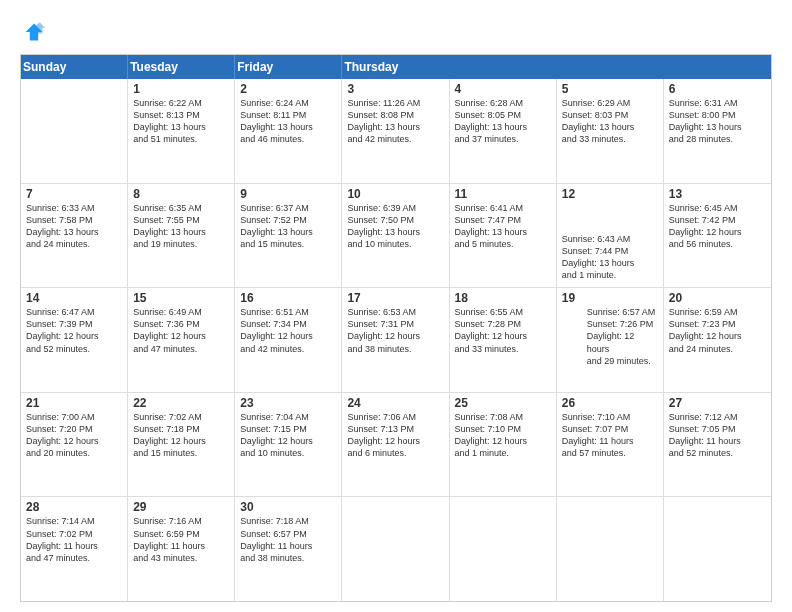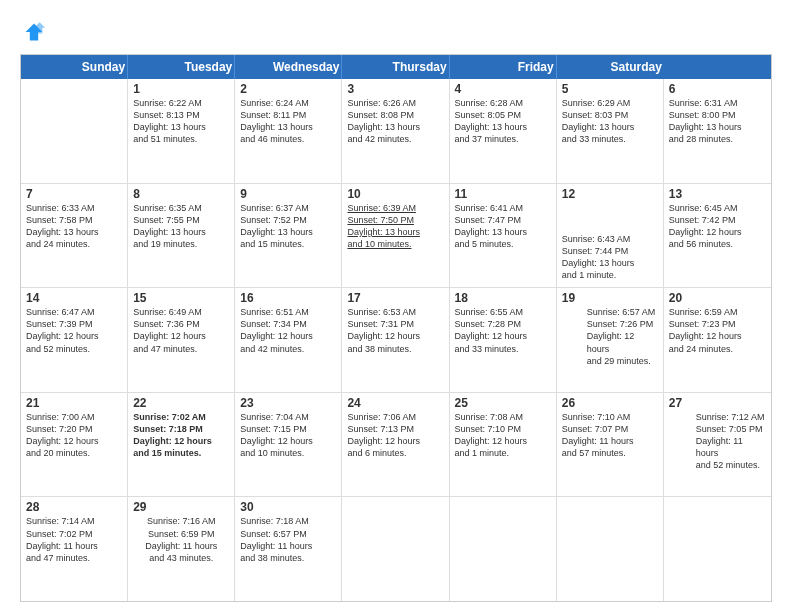--- a/index.html
+++ b/index.html
@@ -64,21 +64,21 @@
     }
     .cal-header {
       display: grid;
       grid-template-columns: repeat(7, 1fr);
       background: #2a6ebc;
     }
     .cal-header-cell {
       color: #fff;
       font-size: 12px;
       font-weight: bold;
-      text-align: right;
+      text-align: left;
       padding: 5px 2px;
       border-right: 1px solid #4a8edc;
     }
     .cal-header-cell:last-child { border-right: none; }
     .cal-body {
       flex: 1;
       display: flex;
       flex-direction: column;
     }
     .cal-row {
@@ -130,45 +130,43 @@
     <div class="title-block">
       <div class="month-title"></div>
       <div class="location"></div>
     </div>
   </div>
 
   <div class="calendar">
     <div class="cal-header">
     <div class="cal-header-cell">Sunday</div>
         <div class="cal-header-cell">Tuesday</div>
-        <div class="cal-header-cell">Wednesday</div>
+        <div class="cal-header-cell">Friday</div>
         <div class="cal-header-cell">Thursday</div>
-        <div class="cal-header-cell">Friday</div>
-        <div class="cal-header-cell">Saturday</div>
       </div>
     <div class="cal-body">
     <div class="cal-row">
           <div class="cal-cell empty"></div>
           <div class="cal-cell">
             <span class="day-number">1</span>
             <div class="cell-info" style="white-space: pre-line;">Sunrise: 6:22 AM
 Sunset: 8:13 PM
 Daylight: 13 hours
 and 51 minutes.</div>
           </div>
           <div class="cal-cell">
             <span class="day-number">2</span>
             <div class="cell-info" style="white-space: pre-line;">Sunrise: 6:24 AM
 Sunset: 8:11 PM
 Daylight: 13 hours
 and 46 minutes.</div>
           </div>
           <div class="cal-cell">
             <span class="day-number">3</span>
-            <div class="cell-info" style="white-space: pre-line;">Sunrise: 6:26 AM
+            <div class="cell-info" style="white-space: pre-line;">Sunrise: 11:26 AM
 Sunset: 8:08 PM
 Daylight: 13 hours
 and 42 minutes.</div>
           </div>
           <div class="cal-cell">
             <span class="day-number">4</span>
             <div class="cell-info" style="white-space: pre-line;">Sunrise: 6:28 AM
 Sunset: 8:05 PM
 Daylight: 13 hours
 and 37 minutes.</div>
@@ -205,21 +203,21 @@
           </div>
           <div class="cal-cell">
             <span class="day-number">9</span>
             <div class="cell-info" style="white-space: pre-line;">Sunrise: 6:37 AM
 Sunset: 7:52 PM
 Daylight: 13 hours
 and 15 minutes.</div>
           </div>
           <div class="cal-cell">
             <span class="day-number">10</span>
-            <div class="cell-info" style="white-space: pre-line; text-decoration: underline;">Sunrise: 6:39 AM
+            <div class="cell-info" style="white-space: pre-line;">Sunrise: 6:39 AM
 Sunset: 7:50 PM
 Daylight: 13 hours
 and 10 minutes.</div>
           </div>
           <div class="cal-cell">
             <span class="day-number">11</span>
             <div class="cell-info" style="white-space: pre-line;">Sunrise: 6:41 AM
 Sunset: 7:47 PM
 Daylight: 13 hours
 and 5 minutes.</div>
@@ -293,21 +291,21 @@
         <div class="cal-row">
           <div class="cal-cell">
             <span class="day-number">21</span>
             <div class="cell-info" style="white-space: pre-line;">Sunrise: 7:00 AM
 Sunset: 7:20 PM
 Daylight: 12 hours
 and 20 minutes.</div>
           </div>
           <div class="cal-cell">
             <span class="day-number">22</span>
-            <div class="cell-info" style="white-space: pre-line; font-weight: bold;">Sunrise: 7:02 AM
+            <div class="cell-info" style="white-space: pre-line;">Sunrise: 7:02 AM
 Sunset: 7:18 PM
 Daylight: 12 hours
 and 15 minutes.</div>
           </div>
           <div class="cal-cell">
             <span class="day-number">23</span>
             <div class="cell-info" style="white-space: pre-line;">Sunrise: 7:04 AM
 Sunset: 7:15 PM
 Daylight: 12 hours
 and 10 minutes.</div>
@@ -328,37 +326,37 @@
           </div>
           <div class="cal-cell">
             <span class="day-number">26</span>
             <div class="cell-info" style="white-space: pre-line;">Sunrise: 7:10 AM
 Sunset: 7:07 PM
 Daylight: 11 hours
 and 57 minutes.</div>
           </div>
           <div class="cal-cell">
             <span class="day-number">27</span>
-            <div class="cell-info" style="white-space: pre-line; margin-left: 27px;">Sunrise: 7:12 AM
+            <div class="cell-info" style="white-space: pre-line;">Sunrise: 7:12 AM
 Sunset: 7:05 PM
 Daylight: 11 hours
 and 52 minutes.</div>
           </div>
         </div>
         <div class="cal-row">
           <div class="cal-cell">
             <span class="day-number">28</span>
             <div class="cell-info" style="white-space: pre-line;">Sunrise: 7:14 AM
 Sunset: 7:02 PM
 Daylight: 11 hours
 and 47 minutes.</div>
           </div>
           <div class="cal-cell">
             <span class="day-number">29</span>
-            <div class="cell-info" style="white-space: pre-line; text-align: center;">Sunrise: 7:16 AM
+            <div class="cell-info" style="white-space: pre-line;">Sunrise: 7:16 AM
 Sunset: 6:59 PM
 Daylight: 11 hours
 and 43 minutes.</div>
           </div>
           <div class="cal-cell">
             <span class="day-number">30</span>
             <div class="cell-info" style="white-space: pre-line;">Sunrise: 7:18 AM
 Sunset: 6:57 PM
 Daylight: 11 hours
 and 38 minutes.</div>

